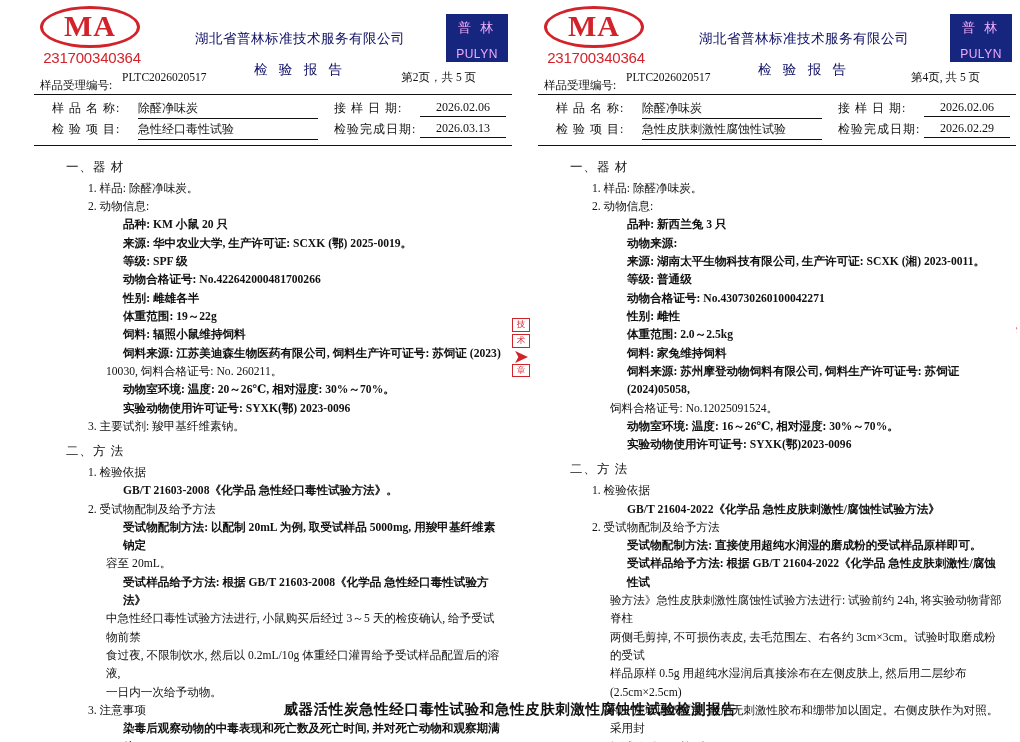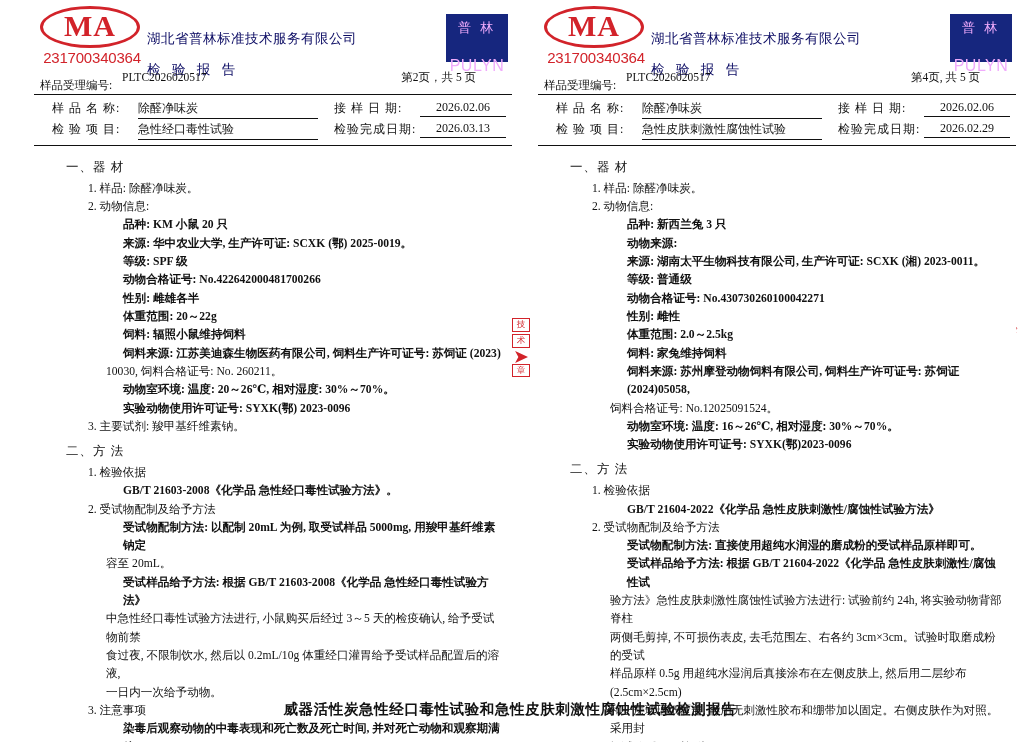--- a/index.html
+++ b/index.html
@@ -60,23 +60,24 @@
   .ma-oval .ma-text { position: relative; top: -1px; }
   .ma-code {
     color: #d2232a;
     font-size: 15px;
     letter-spacing: -0.2px;
     margin-top: 1px;
     font-family: "Liberation Sans", sans-serif;
   }
   .org-block {
     position: absolute;
-    left: 113px;
+    left: 136px;
     top: 24px;
     width: 260px;
+    text-align: center;
   }
   .org-name {
     font-size: 13.5px;
     letter-spacing: 0.5px;
     color: #0b0b63;
     font-weight: normal;
   }
   .org-sub {
     font-size: 13.5px;
     letter-spacing: 4px;
@@ -94,23 +95,23 @@
     text-align: center;
     box-sizing: border-box;
     padding-top: 5px;
   }
   .pulyn-cn {
     font-size: 13px;
     letter-spacing: 3px;
     font-family: "Liberation Serif", serif;
   }
   .pulyn-en {
-    font-size: 16px;
+    font-size: 12px;
     letter-spacing: 0.5px;
-    margin-top: 20px;
+    margin-top: 10px;
     font-family: "Liberation Sans", sans-serif;
   }
 
   
   .sample-line {
     position: relative;
     height: 18px;
     font-size: 11.5px;
     margin-top: 2px;
   }
@@ -266,21 +267,21 @@
     <div class="rep-body">
 
       <div class="sec-title">一、器  材</div>
       <div class="lvl1">1. 样品: 除醛净味炭。</div>
       <div class="lvl1">2. 动物信息:</div>
       <div class="lvl2">品种: KM 小鼠 20 只</div>
       <div class="lvl2">来源: 华中农业大学, 生产许可证: SCXK (鄂) 2025-0019。</div>
       <div class="lvl2">等级: SPF 级</div>
       <div class="lvl2">动物合格证号: No.422642000481700266</div>
       <div class="lvl2">性别: 雌雄各半</div>
-      <div class="lvl2">体重范围: 20～22g</div>
+      <div class="lvl2">体重范围: 19～22g</div>
       <div class="lvl2">饲料: 辐照小鼠维持饲料</div>
       <div class="lvl2">饲料来源: 江苏美迪森生物医药有限公司, 饲料生产许可证号: 苏饲证 (2023)</div>
       <div class="lvl3">10030, 饲料合格证号: No. 260211。</div>
       <div class="lvl2">动物室环境: 温度: 20～26℃, 相对湿度: 30%～70%。</div>
       <div class="lvl2">实验动物使用许可证号: SYXK(鄂) 2023-0096</div>
       <div class="lvl1">3. 主要试剂: 羧甲基纤维素钠。</div>
 
       <div class="sec-title">二、方  法</div>
       <div class="lvl1">1. 检验依据</div>
       <div class="lvl2">GB/T 21603-2008《化学品  急性经口毒性试验方法》。</div>

